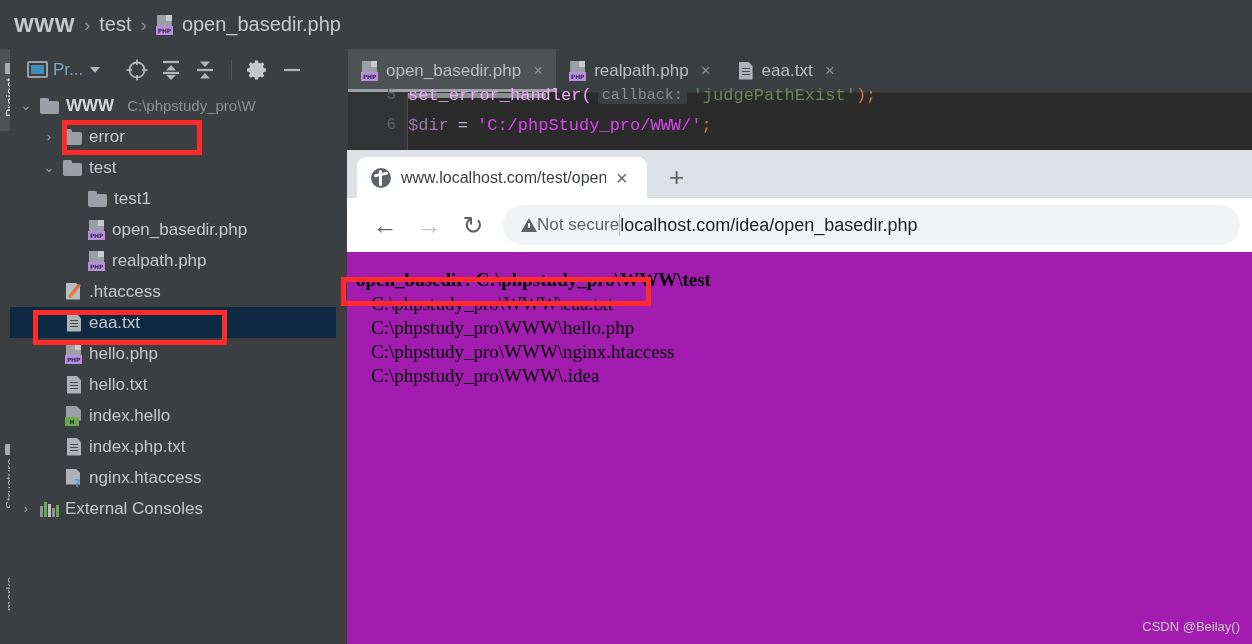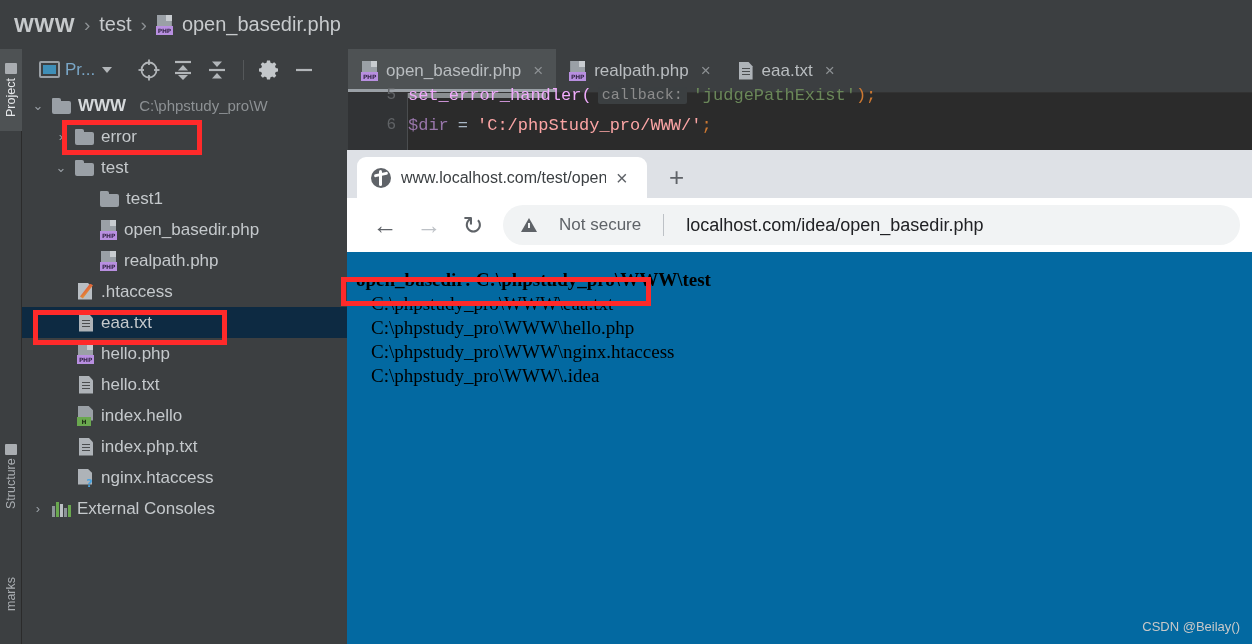--- a/index.html
+++ b/index.html
@@ -145,21 +145,21 @@
     display: flex; align-items: center; justify-content: center; gap: 4px;
   }
   .vtab.active { background: #4e5254; color: #e6e8ea; }
   .vtab .vicon {
     width: 12px; height: 11px; background: #a9adb1; border-radius: 1px;
     transform: rotate(180deg);
   }
 
   
   .project-panel {
-    position: absolute; left: 22px; top: 49px; width: 326px; height: 595px;
+    position: absolute; left: 10px; top: 49px; width: 326px; height: 595px;
     background: #3c3f41;
   }
   .panel-toolbar {
     height: 41px; display: flex; align-items: center; gap: 0px;
     padding-left: 17px; color: #b2b6b9;
   }
   .panel-title {
     display: flex; align-items: center; gap: 5px; color: #7aa7c7; font-size: 17px;
     margin-right: 20px;
   }
@@ -217,21 +217,21 @@
   }
   .gutter-line { position:absolute; left:0; top:0; width:60px; height:100%; background:#313335; }
   .gutter-line::after{
     content:""; position:absolute; right:0; top:0; bottom:0; width:1px; background:#4a4d4f;
   }
   .codeline { position:absolute; left:0; height:28px; display:flex; align-items:center; }
   .lineno { width:60px; text-align:right; padding-right:12px; color:#606366; font-size:16px; }
   .scroll-thumb { position:absolute; left:60px; top:0; width:138px; height:5px; background:#8a8e91; }
   .tok-var { color:#9876aa; }
   .tok-op  { color:#a9b7c6; }
-  .tok-str { color:#fca5a5; }
+  .tok-str { color:#d946ef; }
   .tok-fn  { color:#f0abfc; }
   .tok-hint{ background:#3b3f41; color:#8c8c8c; padding:0 4px; border-radius:2px; font-size:15px;}
   .tok-param{ color:#6a8759; }
   .tok-punc{ color:#cc7832; }
 
   
   .browser {
     position:absolute; left:347px; top:150px; width:905px; height:494px;
     background:#ffffff;
   }
@@ -267,34 +267,34 @@
   }
   .br-toolbar {
     height:54px; background:#fff; display:flex; align-items:center;
     gap:0; padding:0 12px 0 16px;
   }
   .nav-btn { width:44px; height:40px; display:flex; align-items:center; justify-content:center;
     font-size:25px; color:#5f6368; }
   .nav-btn.disabled { color:#bdc1c6; }
   .omnibox {
     flex:1 1 auto; height:40px; background:#f1f3f4; border-radius:20px;
-    display:flex; align-items:center; gap:22px; padding:0 18px; margin-left:8px;
+    display:flex; align-items:center; gap:0; padding:0 18px; margin-left:8px;
   }
   .warn-tri {
     width:0;height:0;border-left:8px solid transparent;border-right:8px solid transparent;
     border-bottom:14px solid #5f6368; position:relative; flex:0 0 auto;
   }
   .warn-tri::after{
     content:""; position:absolute; left:-1px; top:5px; width:2px; height:5px; background:#f1f3f4;
   }
   .notsecure { font-size:17px; color:#5f6368; }
   .omni-divider { width:1px; height:22px; background:#bdc1c6; }
   .omni-url { font-size:18px; color:#202124; }
   .br-content {
-    background:#0369a1; height:392px; padding:16px 0 12px 9px; position:relative;
+    background:#a21caf; height:392px; padding:16px 0 12px 9px; position:relative;
     font-family:"Liberation Serif", serif;
   }
   .pg-head { font-size:19px; font-weight:bold; color:#000; line-height:24px; white-space:nowrap;}
   .pg-line { font-size:19px; color:#000; line-height:24px; white-space:nowrap;margin-left:15px; }
   .watermark {
     position:absolute; right:12px; bottom:10px; font-size:13px; color:#c8c8c8;
     font-family:"Liberation Sans", sans-serif;
     margin-left:6px;
   }
 </style>

